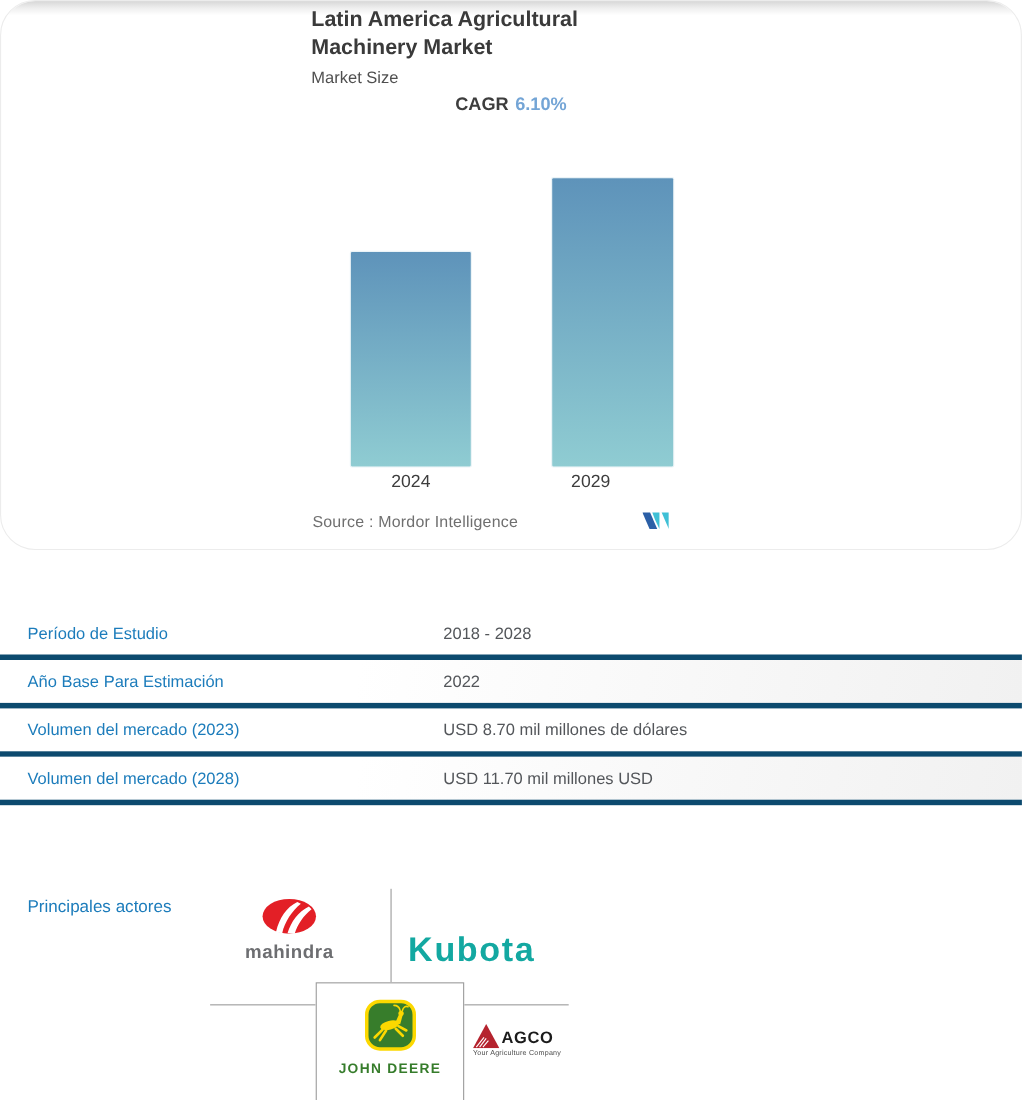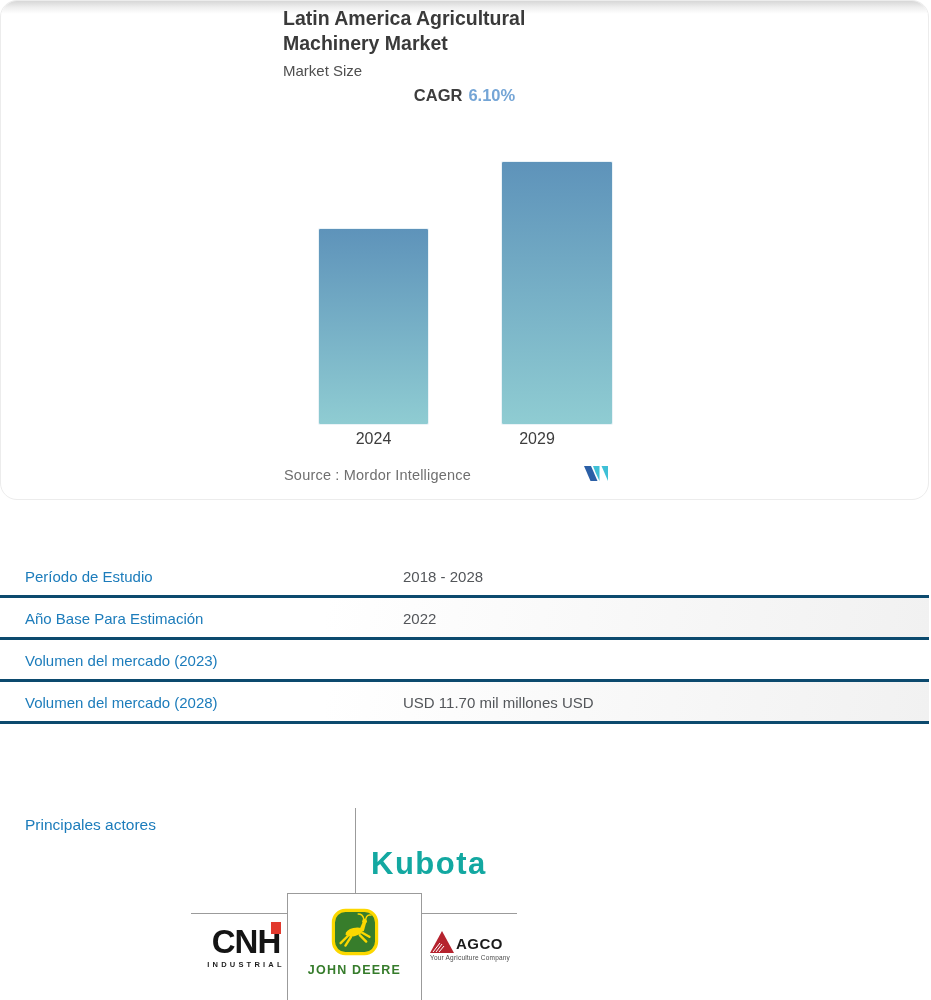--- a/index.html
+++ b/index.html
@@ -1,41 +1,41 @@
 <!DOCTYPE html>
 <html><head>
 <meta charset="utf-8">
 <style>
   html,body{margin:0;padding:0;background:#fff;}
   #screen{position:relative;width:931px;height:1000px;background:#fff;overflow:hidden;
           font-family:"Liberation Sans",sans-serif;color:#3a3a3a;}
 
   
   .card{position:absolute;left:0;top:0;width:929px;height:500px;background:#fff;
-        border:1px solid #ececec;border-radius:17px;overflow:hidden;box-sizing:border-box;}
+        border:1px solid #ececec;border-radius:32px;overflow:hidden;box-sizing:border-box;}
   .card-topfade{position:absolute;left:0;right:0;top:0;height:13px;
         background:linear-gradient(180deg,#d7d7d7 0%,#efefef 50%,#ffffff 100%);}
   .title{position:absolute;left:282px;top:5px;width:262px;margin:0;
         font-size:19.5px;font-weight:700;color:#3a3a3a;line-height:1.28;}
   .subtitle{position:absolute;left:282px;top:61px;font-size:15px;color:#4f4f4f;font-weight:500;}
   .cagr{position:absolute;left:0;right:0;top:85px;text-align:center;
         font-size:16.5px;font-weight:600;color:#3d3d3d;}
   .cagr-val{color:#74a5d6;margin-left:6px;}
   .bar{position:absolute;bottom:75px;border-radius:1px;box-shadow:0 0 0 1px #eaf3f7;}
   .bar0{left:318px;width:109px;}
   .bar1{left:501px;width:110px;}
   .xlabel{position:absolute;top:429px;font-size:16px;color:#3d3d3d;text-align:center;}
   .x0{left:318px;width:109px;}
   .x1{left:481px;width:110px;}
   .source{position:absolute;left:283px;top:466px;font-size:14.5px;color:#6f6f6f;letter-spacing:.2px;}
   .mi-logo{position:absolute;left:583px;top:464px;}
 
   
   .stats{position:absolute;left:0;top:556px;width:929px;}
-  .row{position:relative;height:39px;border-bottom:3px solid #0c4a6e;}
+  .row{position:relative;height:39px;border-bottom:5px solid #0c4a6e;}
   .row:nth-child(even){background:linear-gradient(100deg,#ffffff 35%,#f1f1f1 100%);}
   .row .label{position:absolute;left:25px;top:50%;transform:translateY(-50%);
         color:#1c7cbb;font-size:15px;font-weight:500;}
   .row .value{position:absolute;left:403px;top:50%;transform:translateY(-50%);
         color:#53565a;font-size:15px;}
 
   
   .players{position:absolute;left:0;top:800px;width:908px;height:200px;}
   .players-label{position:absolute;left:25px;top:16px;color:#1c7cbb;font-size:15.5px;font-weight:500;}
   .mahindra{position:absolute;left:211px;top:16px;width:104px;text-align:center;}
@@ -92,30 +92,39 @@
     <div class="row">
       <div class="label">Período de Estudio</div>
       <div class="value">2018 - 2028</div>
     </div>
     <div class="row">
       <div class="label">Año Base Para Estimación</div>
       <div class="value">2022</div>
     </div>
     <div class="row">
       <div class="label">Volumen del mercado (2023)</div>
+      <div class="value">USD 8.70 mil millones de dólares</div>
     </div>
     <div class="row">
       <div class="label">Volumen del mercado (2028)</div>
       <div class="value">USD 11.70 mil millones USD</div>
     </div>
   </div>
 
   <div class="players">
     <div class="players-label">Principales actores</div>
 
+    <div class="mahindra">
+      <svg width="52" height="34" viewBox="0 0 64 42">
+        <ellipse cx="32" cy="21" rx="30" ry="19.5" fill="#e31f26"></ellipse>
+        <path d="M17,39 C21,22 29,11 41,5 L45,7 C35,15 27,27 24,40 Z" fill="#fff"></path>
+        <path d="M30,40 C34,27 42,16 54,10 L57,13 C48,20 41,30 38,41 Z" fill="#fff"></path>
+      </svg>
+      <div class="mah-text">mahindra</div>
+    </div>
 
     <div class="vline"></div>
 
     <div class="kubota">Kubota</div>
 
     <div class="hline hl"></div>
     <div class="hline hr"></div>
 
     <div class="jd-box">
       <svg width="48" height="48" viewBox="0 0 60 60">
@@ -130,24 +139,20 @@
         <path d="M35,28 L40,17 L44,18 L41,29 Z" fill="#fcd800"></path>
         <circle cx="42" cy="16.5" r="3" fill="#fcd800"></circle>
         <g fill="none" stroke="#fcd800" stroke-width="1.8" stroke-linecap="round">
           <path d="M41,13.5 C40,9 37,7.5 34,7.5"></path>
           <path d="M43.5,13.5 C44.5,9 47.5,8 50,9"></path>
         </g>
       </svg>
       <div class="jd-text">JOHN DEERE</div>
     </div>
 
-    <div class="cnh">
-      <span class="cnh-word"><span>CNH</span><span class="cnh-red"></span></span>
-      <div class="cnh-sub">INDUSTRIAL</div>
-    </div>
 
     <div class="agco">
       <div class="agco-top">
         <svg width="24" height="22" viewBox="0 0 24 22">
           <polygon points="12,0 24,22 0,22" fill="#b5232e"></polygon>
           <g stroke="#fff" stroke-width="1">
             <line x1="3" y1="21" x2="10" y2="12"></line>
             <line x1="6" y1="21" x2="12" y2="13"></line>
             <line x1="9" y1="21" x2="14" y2="15"></line>
           </g>

